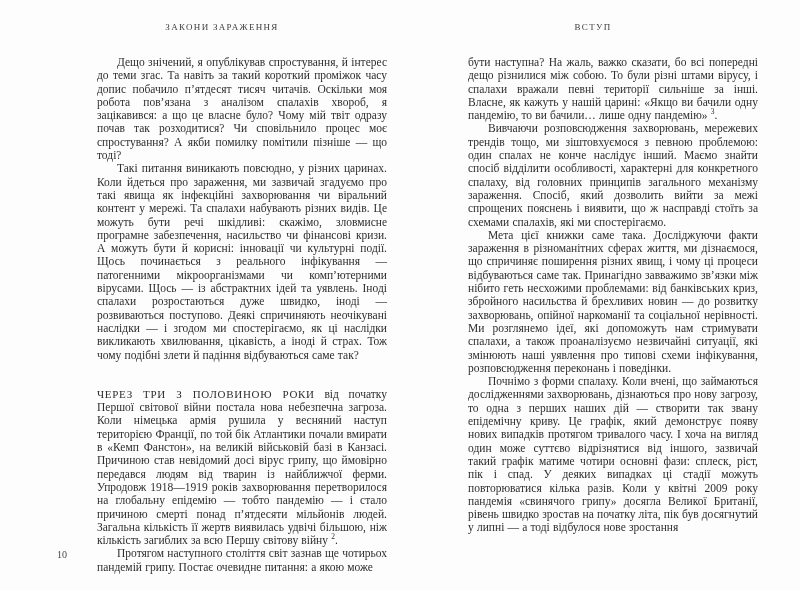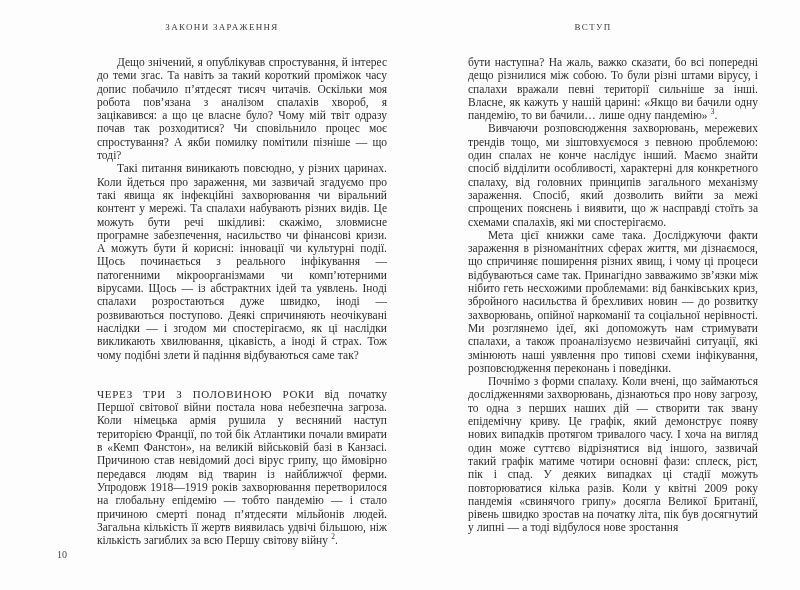--- a/index.html
+++ b/index.html
@@ -52,20 +52,21 @@
 <body>
 
 <div class="spread">
 
   <section class="page" id="page-left">
     <div class="running-head">ЗАКОНИ ЗАРАЖЕННЯ</div>
     <div class="page-body">
         <p class="para indent">Дещо знічений, я опублікував спростування, й інтерес до теми згас. Та навіть за такий короткий проміжок часу допис побачило п’ятдесят тисяч читачів. Оскільки моя робота пов’язана з аналізом спалахів хвороб, я зацікавився: а що це власне було? Чому мій твіт одразу почав так розходитися? Чи сповільнило процес моє спростування? А якби помилку помітили пізніше — що тоді?</p>
         <p class="para indent">Такі питання виникають повсюдно, у різних царинах. Коли йдеться про зараження, ми зазвичай згадуємо про такі явища як інфекційні захворювання чи віральний контент у мережі. Та спалахи набувають різних видів. Це можуть бути речі шкідливі: скажімо, зловмисне програмне забезпечення, насильство чи фінансові кризи. А можуть бути й корисні: інновації чи культурні події. Щось починається з реального інфікування — патогенними мікроорганізмами чи комп’ютерними вірусами. Щось — із абстрактних ідей та уявлень. Іноді спалахи розростаються дуже швидко, іноді — розвиваються поступово. Деякі спричиняють неочікувані наслідки — і згодом ми спостерігаємо, як ці наслідки викликають хвилювання, цікавість, а іноді й страх. Тож чому подібні злети й падіння відбуваються саме так?</p>
         <p class="para gap-before"><span class="lead-caps">ЧЕРЕЗ ТРИ З ПОЛОВИНОЮ РОКИ</span> від початку Першої світової війни постала нова небезпечна загроза. Коли німецька армія рушила у весняний наступ територією Франції, по той бік Атлантики почали вмирати в «Кемп Фанстон», на великій військовій базі в Канзасі. Причиною став невідомий досі вірус грипу, що ймовірно передався людям від тварин із найближчої ферми. Упродовж 1918—1919 років захворювання перетворилося на глобальну епідемію — тобто пандемію — і стало причиною смерті понад п’ятдесяти мільйонів людей. Загальна кількість її жертв виявилась удвічі більшою, ніж кількість загиблих за всю Першу світову війну <sup class="fnref">2</sup>.</p>
+        <p class="para indent">Протягом наступного століття світ зазнав ще чотирьох пандемій грипу. Постає очевидне питання: а якою може</p>
       </div>
     <div class="folio">10</div>
   </section>
 
   <section class="page" id="page-right">
     <div class="running-head">ВСТУП</div>
     <div class="page-body">
         <p class="para">бути наступна? На жаль, важко сказати, бо всі попередні дещо різнилися між собою. То були різні штами вірусу, і спалахи вражали певні території сильніше за інші. Власне, як кажуть у нашій царині: «Якщо ви бачили одну пандемію, то ви бачили… лише одну пандемію» <sup class="fnref">3</sup>.</p>
         <p class="para indent">Вивчаючи розповсюдження захворювань, мережевих трендів тощо, ми зіштовхуємося з певною проблемою: один спалах не конче наслідує інший. Маємо знайти спосіб відділити особливості, характерні для конкретного спалаху, від головних принципів загального механізму зараження. Спосіб, який дозволить вийти за межі спрощених пояснень і виявити, що ж насправді стоїть за схемами спалахів, які ми спостерігаємо.</p>
         <p class="para indent">Мета цієї книжки саме така. Досліджуючи факти зараження в різноманітних сферах життя, ми дізнаємося, що спричиняє поширення різних явищ, і чому ці процеси відбуваються саме так. Принагідно завважимо зв’язки між нібито геть несхожими проблемами: від банківських криз, збройного насильства й брехливих новин — до розвитку захворювань, опійної наркоманії та соціальної нерівності. Ми розглянемо ідеї, які допоможуть нам стримувати спалахи, а також проаналізуємо незвичайні ситуації, які змінюють наші уявлення про типові схеми інфікування, розповсюдження переконань і поведінки.</p>

